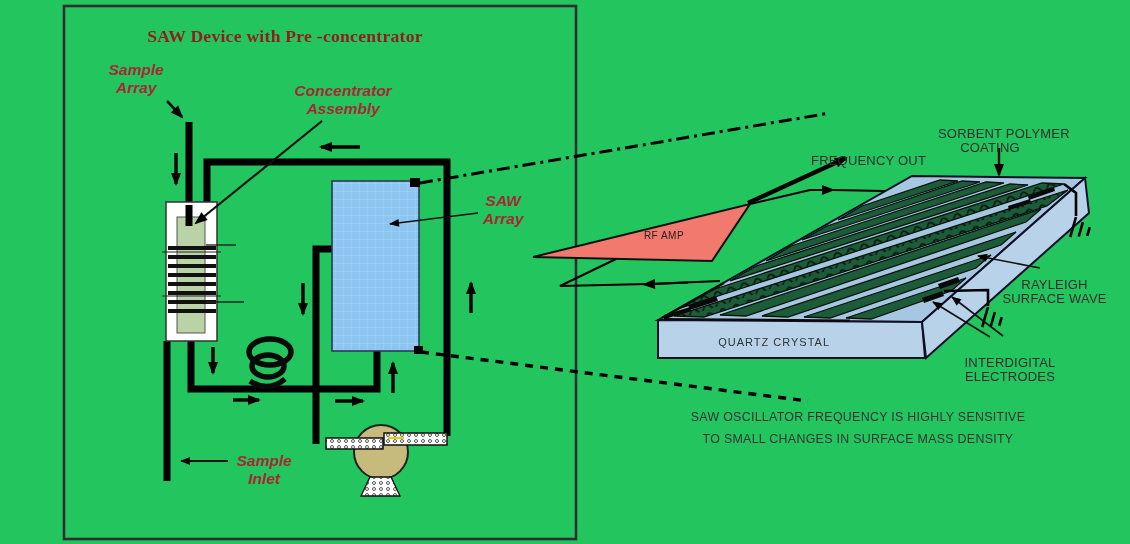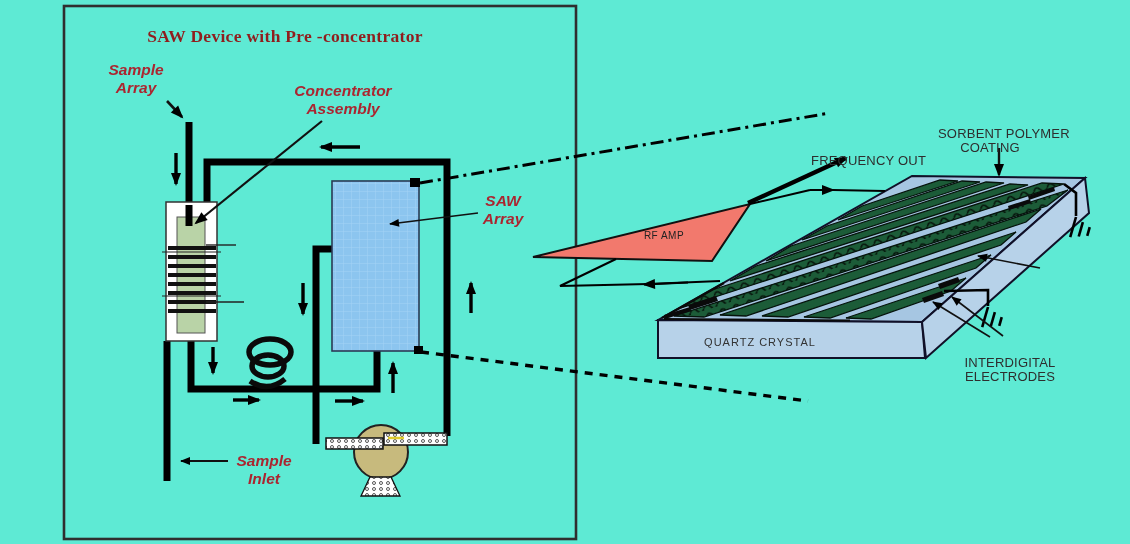--- a/index.html
+++ b/index.html
@@ -1,25 +1,25 @@
 <!DOCTYPE html>
 <html style="--c-title_red: #901d1d; --c-label_red: #ab2530; --c-amp_red: #f2796d; --c-chip_blue_top: #a6c6e2; --c-chip_blue_front: #b7d2e9; --c-saw_array_blue: #8cc5ef; --c-tube_green: #b9d3a7; --c-stripe_green: #1c5c38; --c-pump_tan: #c7ba7d;"><head>
 <meta charset="utf-8">
 <style>
   html,body{margin:0;padding:0;background:#fff;}
-  #canvas{position:relative;width:1130px;height:544px;background:#5eead4;overflow:hidden;
+  #canvas{position:relative;width:1130px;height:544px;background:#22c55e;overflow:hidden;
           font-family:"Liberation Sans",sans-serif;}
   #art{position:absolute;left:0;top:0;}
   .lbl{position:absolute;text-align:center;line-height:18px;white-space:nowrap;}
   .red{color:var(--c-label_red,#ab2530);font-size:15.5px;font-weight:bold;font-style:italic;}
   .title{color:var(--c-title_red,#901d1d);font-size:17.5px;font-weight:bold;
          font-family:"Liberation Serif",serif;letter-spacing:.3px;}
   .blk{color:#2e2e2e;font-size:13px;line-height:14px;letter-spacing:.2px;margin-top:14px;}
   .cap{color:#333;font-size:12.4px;line-height:21.5px;letter-spacing:.3px;}
-  .quartz{color:#333;font-size:11px;letter-spacing:1px;}
+  .quartz{color:#333;font-size:11px;letter-spacing:1px;text-align:right;}
   .amp{color:#222;font-size:10px;letter-spacing:.5px;}
 </style>
 </head>
 <body>
 
 <div id="canvas">
 
 <svg id="art" width="1130" height="544" viewBox="0 0 1130 544">
   <defs>
     <marker id="ah" markerUnits="userSpaceOnUse" markerWidth="16" markerHeight="13" refX="12" refY="6" orient="auto">
@@ -204,22 +204,30 @@
 
 <div class="lbl blk" style="left:811px;top:140px;width:100px;">FREQUENCY OUT</div>
 
 <div class="lbl blk" style="left:938px;top:113px;width:104px;">
   <div>SORBENT POLYMER</div>
   <div>COATING</div>
 </div>
 
 <div class="lbl amp" style="left:635px;top:227px;width:58px;">RF AMP</div>
 
+<div class="lbl blk" style="left:1002px;top:264px;width:105px;">
+  <div>RAYLEIGH</div>
+  <div>SURFACE WAVE</div>
+</div>
 
 <div class="lbl quartz" style="left:690px;top:333px;width:140px;">QUARTZ CRYSTAL</div>
 
 <div class="lbl blk" style="left:958px;top:342px;width:104px;">
   <div>INTERDIGITAL</div>
   <div>ELECTRODES</div>
 </div>
 
+<div class="lbl cap" style="left:678px;top:407px;width:360px;">
+  <div>SAW OSCILLATOR FREQUENCY IS HIGHLY SENSITIVE</div>
+  <div>TO SMALL CHANGES IN SURFACE MASS DENSITY</div>
+</div>
 
 </div>
 
 </body></html>

